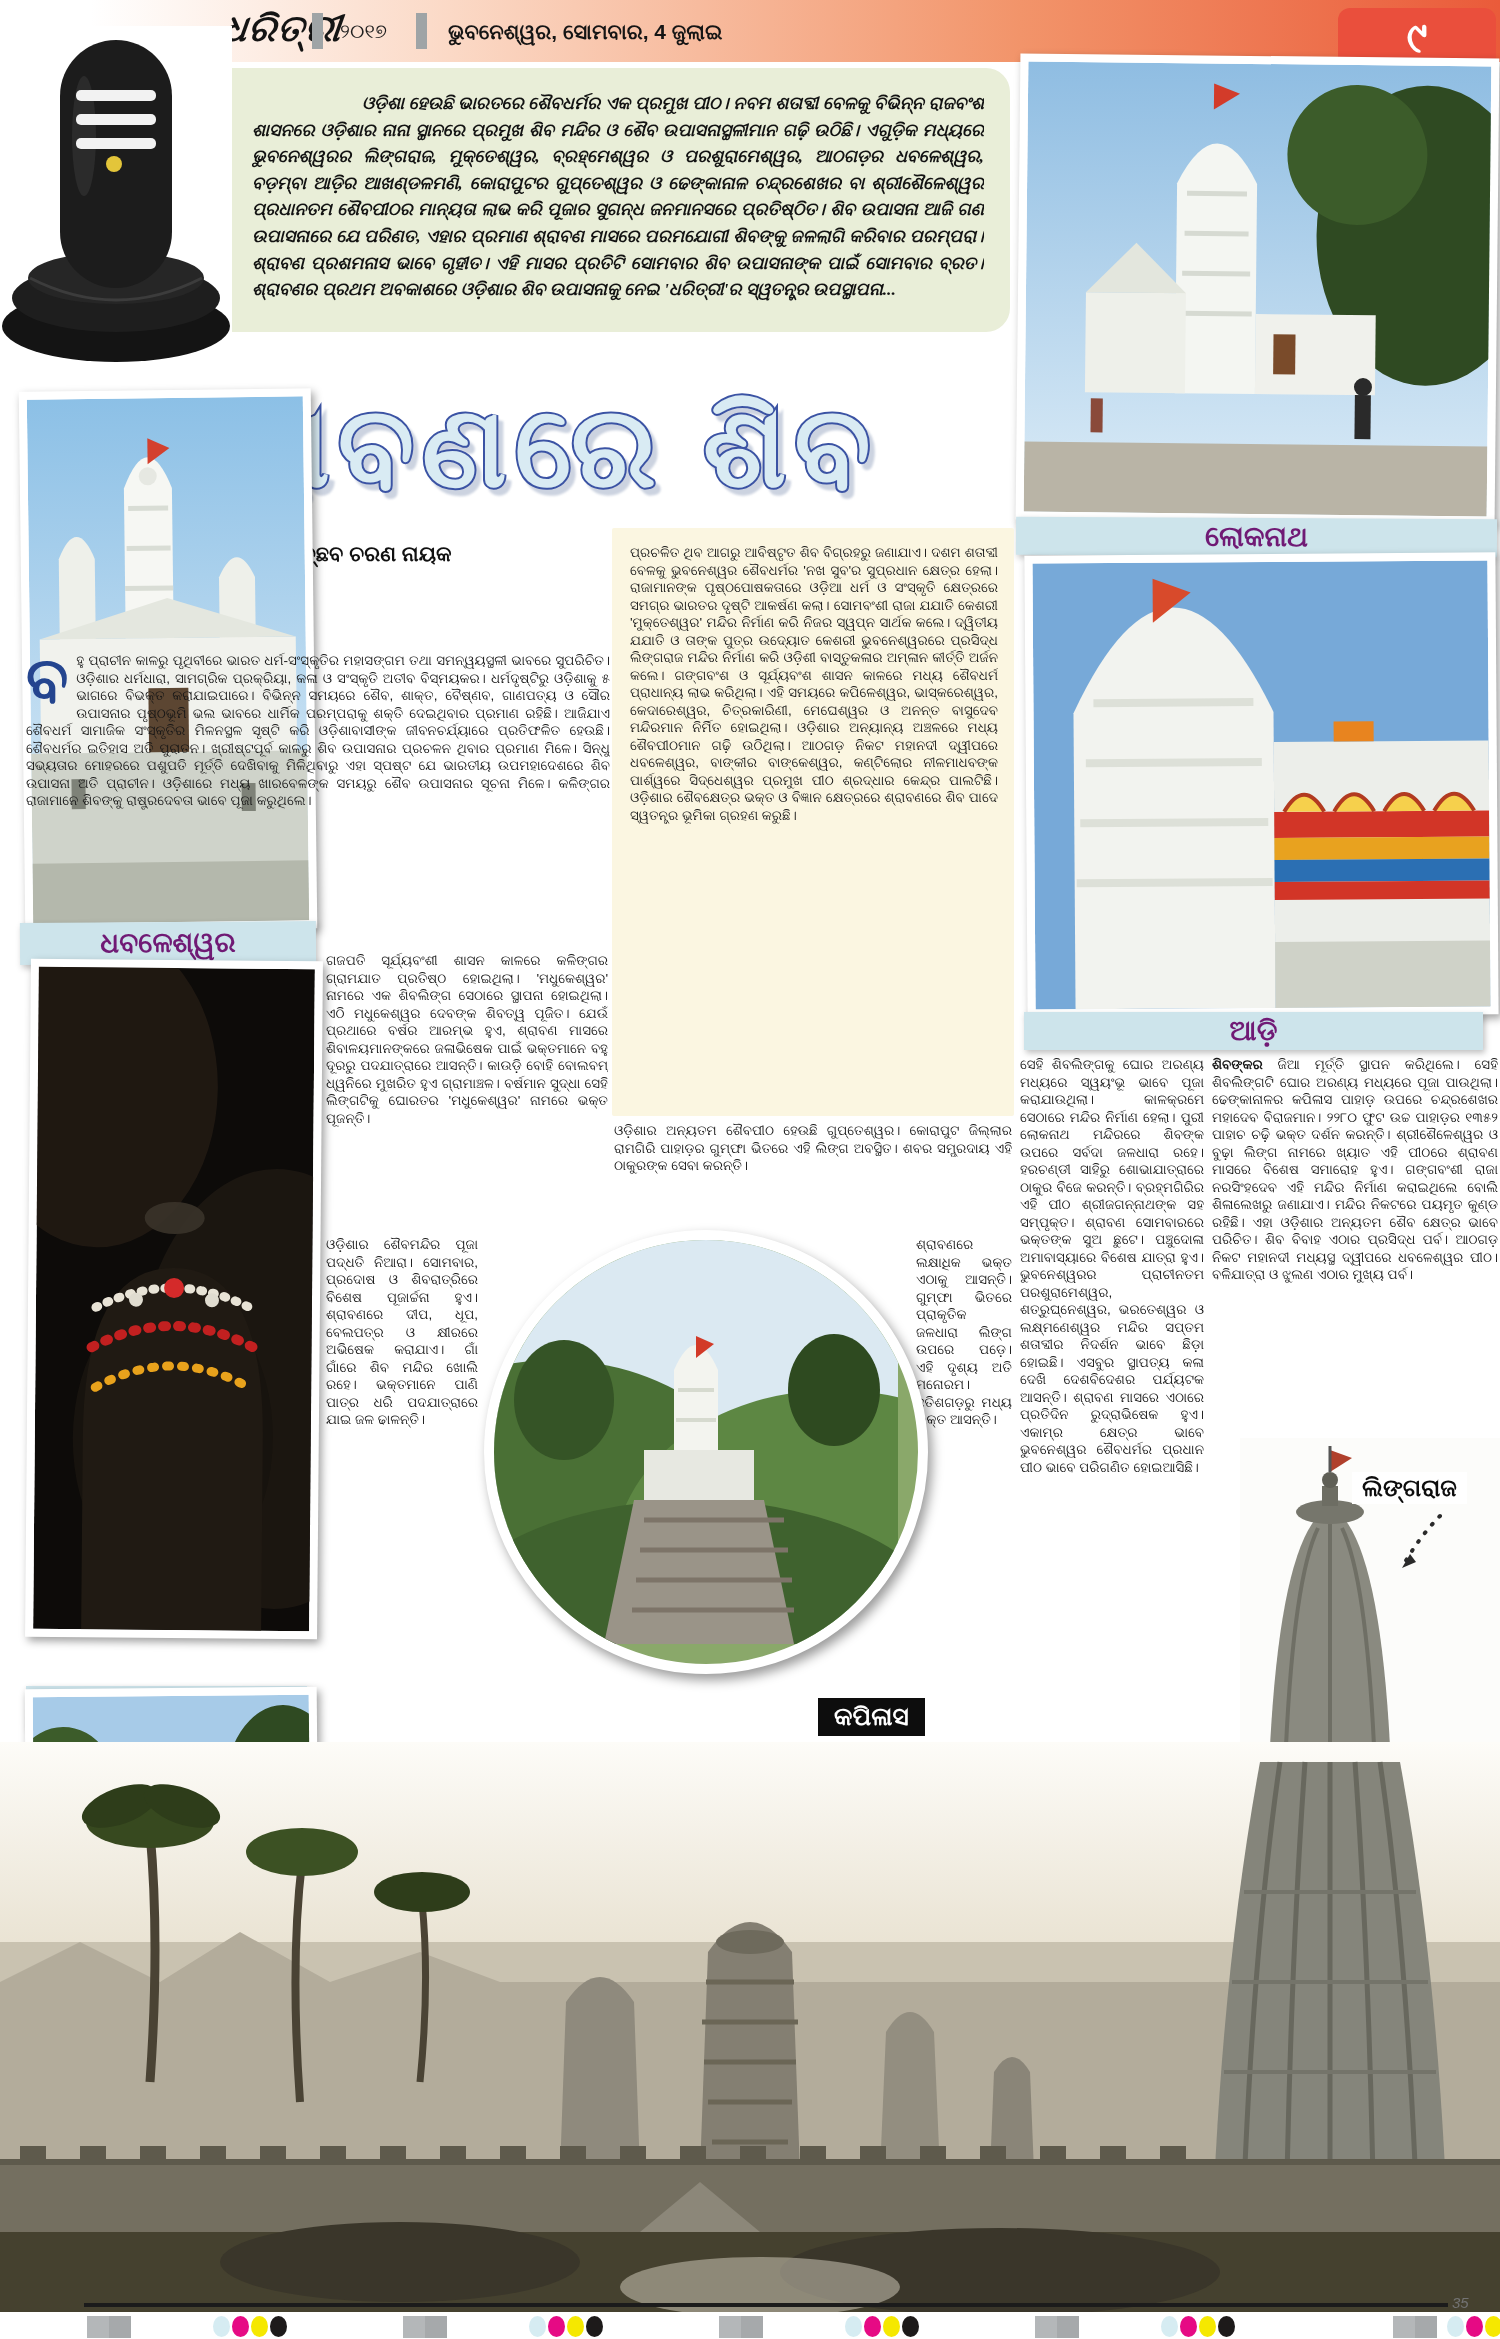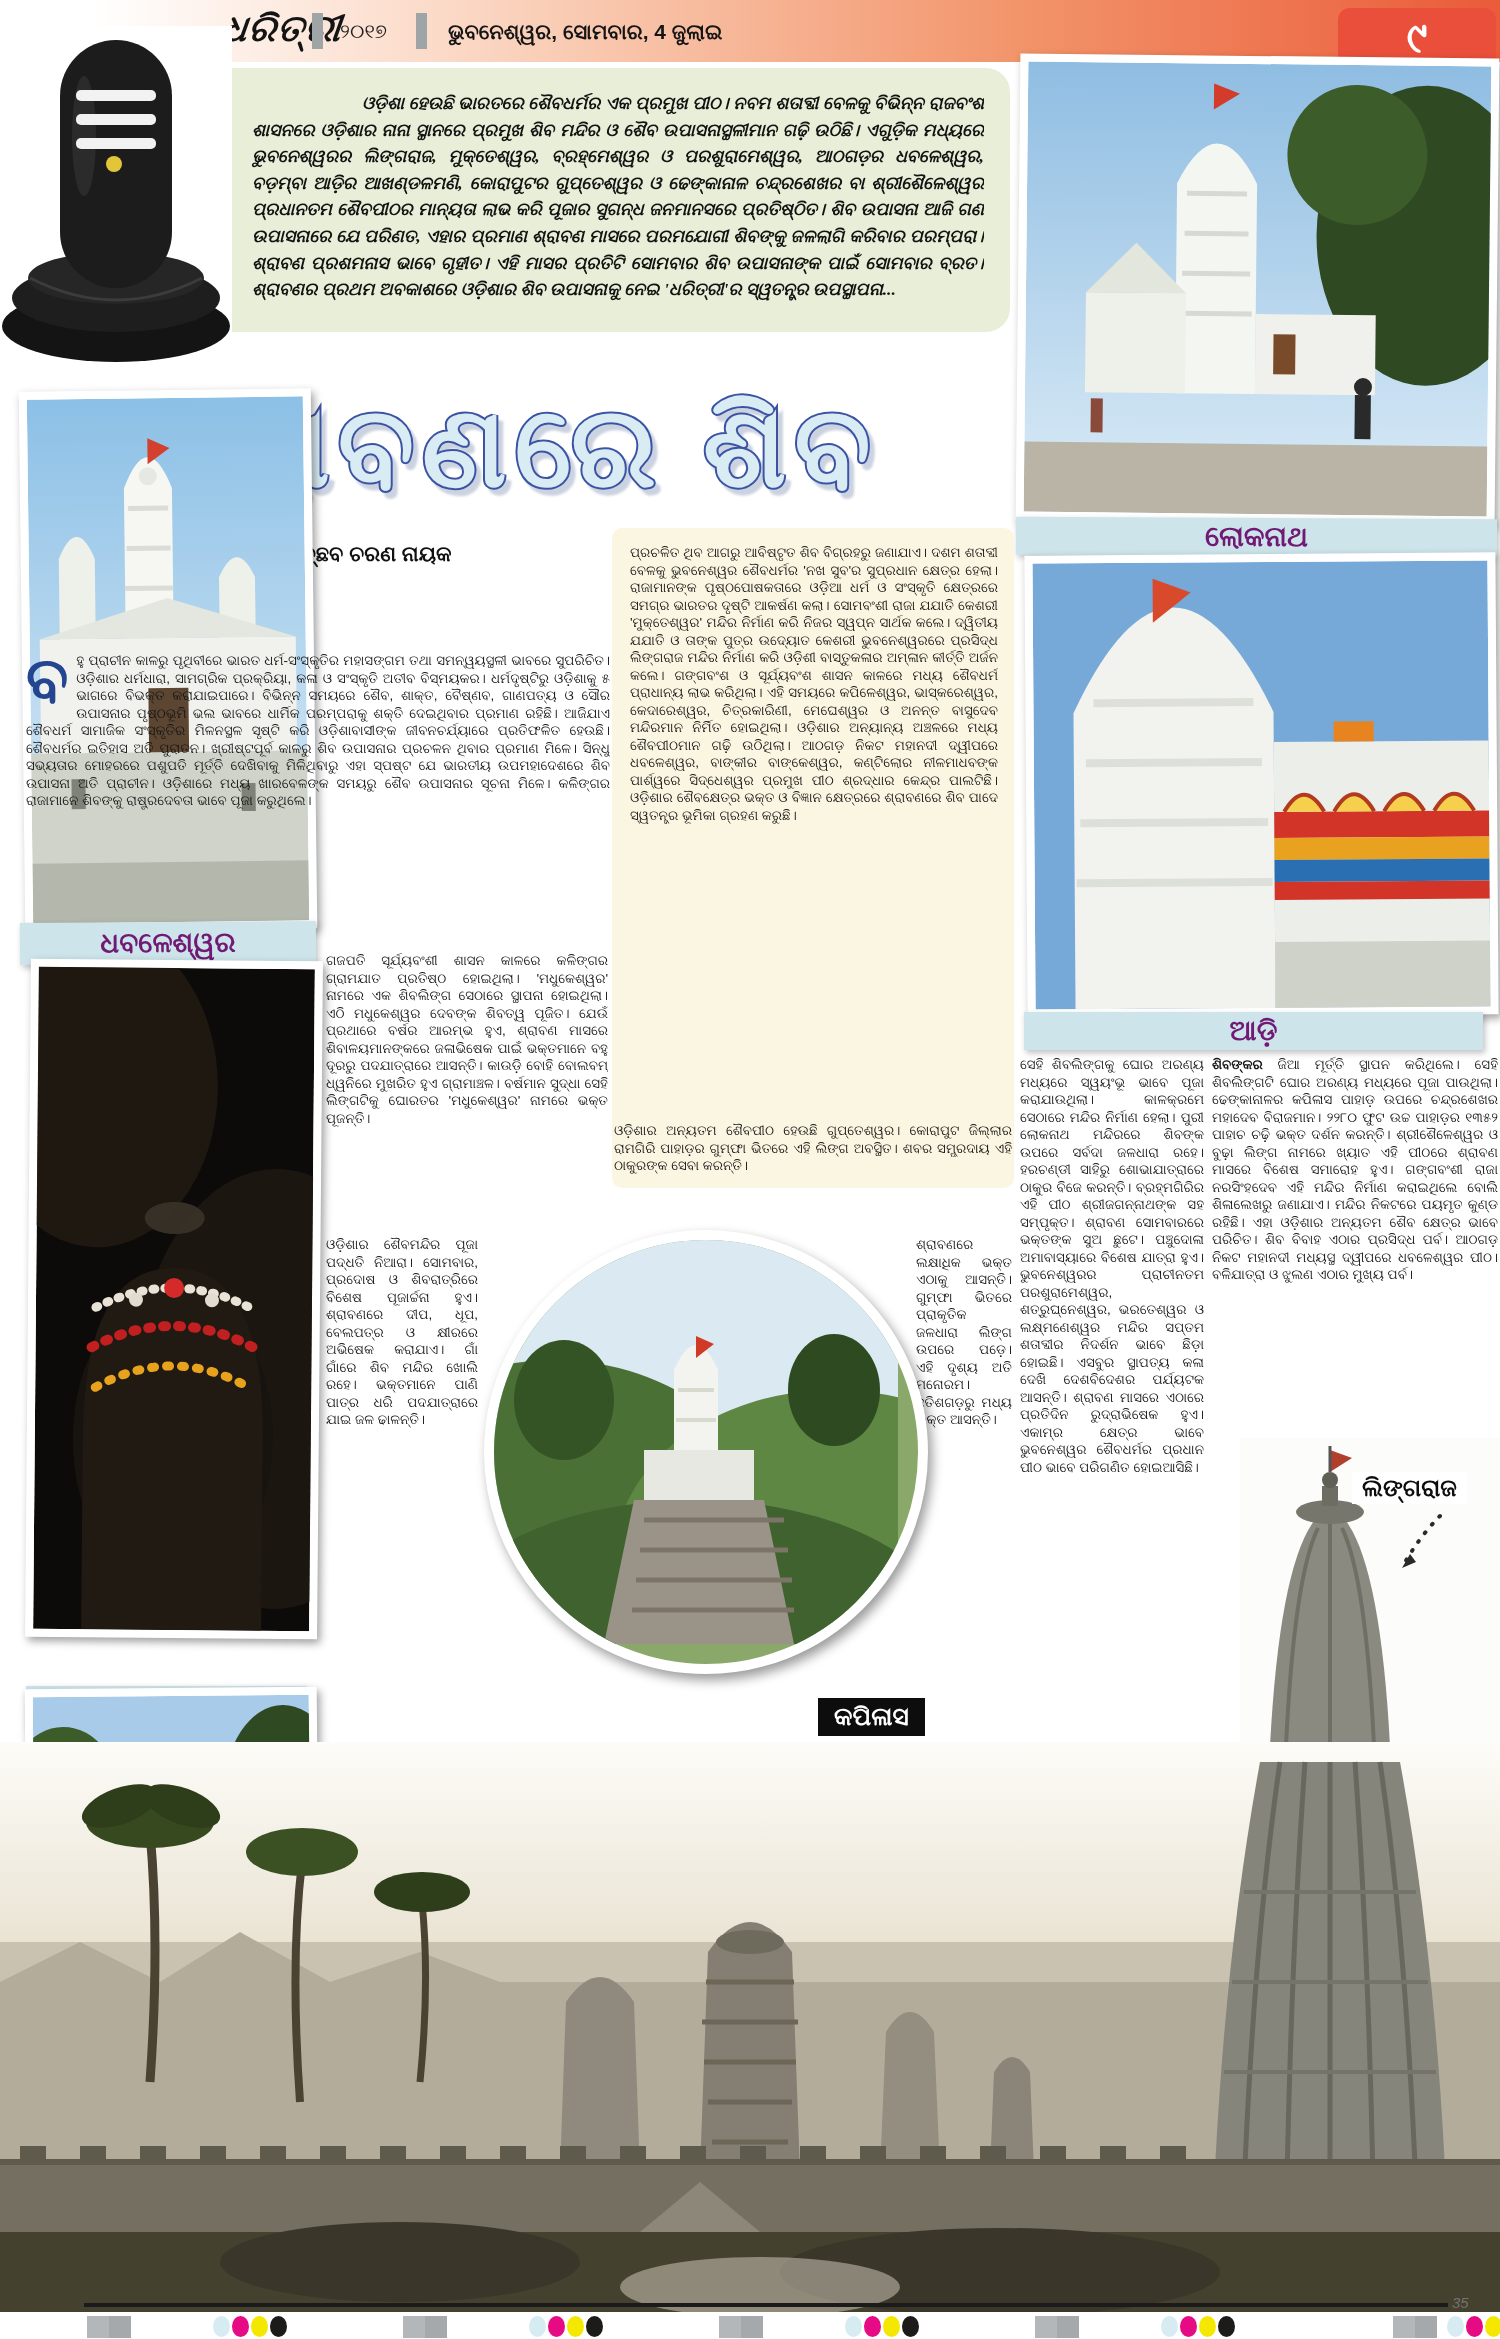--- a/index.html
+++ b/index.html
@@ -37,21 +37,21 @@
 
   
   .card{background:#fff;padding:8px;box-shadow:3px 4px 9px rgba(0,0,0,.38);}
   .card svg{display:block;}
   .cap-band{background:#cde4eb;display:flex;align-items:center;justify-content:center;
     box-shadow:2px 3px 6px rgba(0,0,0,.25);}
   .cap-band span{font-size:28px;font-weight:bold;color:#701a75;}
 
   
   .btxt{font-size:13.5px;line-height:17.5px;text-align:justify;color:#161616;overflow:hidden;}
-  .cream-panel{left:612px;top:528px;width:402px;height:660px;background:#fbf6e1;border-radius:10px;}
+  .cream-panel{left:612px;top:528px;width:402px;height:588px;background:#fbf6e1;border-radius:2px;}
   .cream-panel .btxt{position:absolute;left:18px;top:16px;right:16px;bottom:14px;}
   .dropcap{float:left;font-size:62px;line-height:52px;font-weight:bold;color:#24458f;
     margin:2px 8px 0 0;}
   .lead-bold{font-weight:bold;}
 
   
   .circle-photo{left:484px;top:1230px;width:424px;height:424px;border-radius:50%;
     border:10px solid #fff;overflow:hidden;box-shadow:4px 6px 12px rgba(0,0,0,.4);background:#8aa86a;}
   .kapilash-label{left:818px;top:1698px;background:#0d0d0d;color:#fff;font-weight:bold;
     font-size:25px;padding:4px 16px;}

